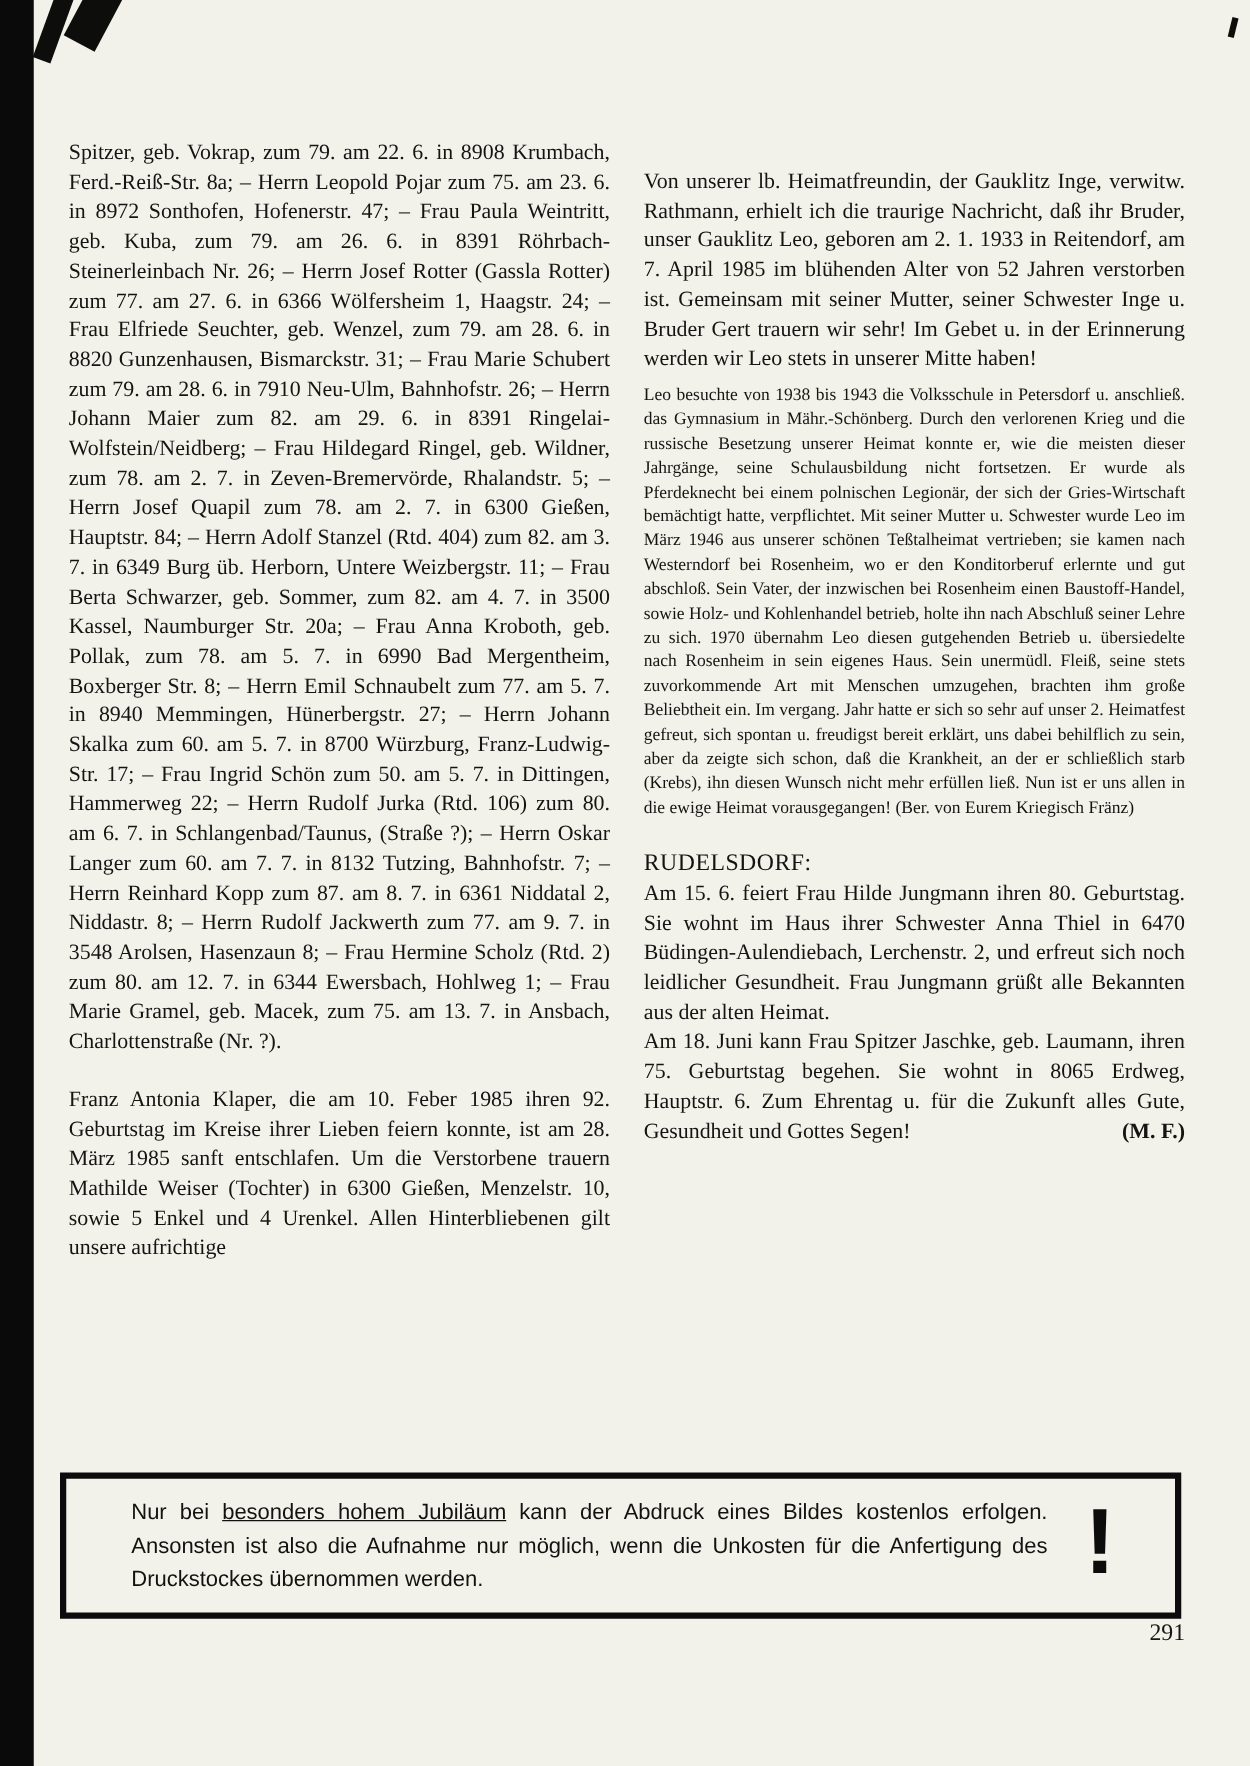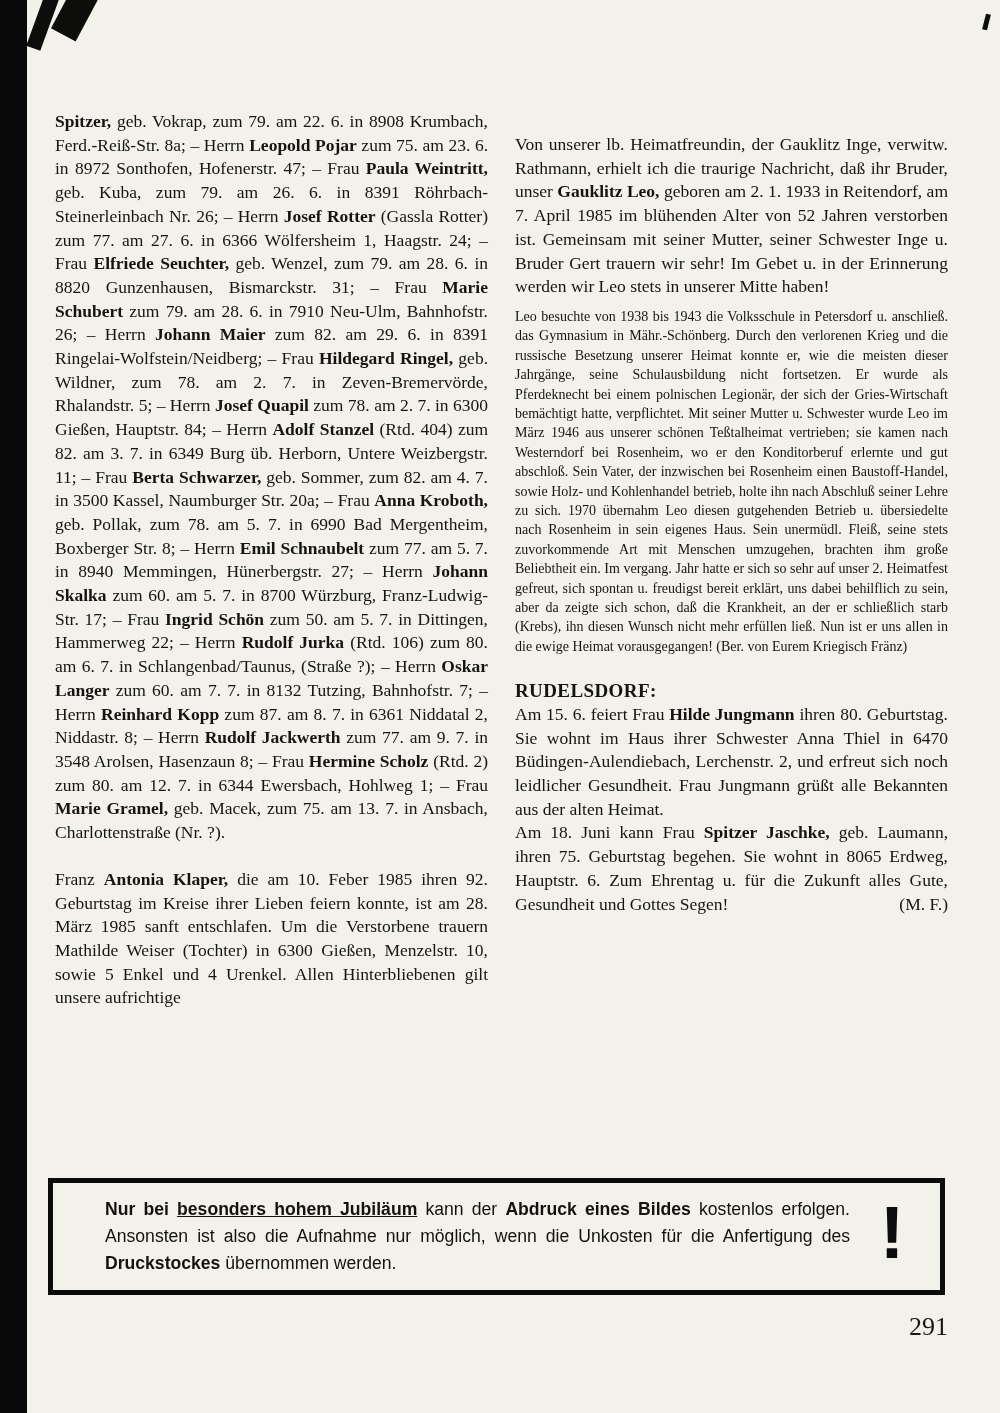--- a/index.html
+++ b/index.html
@@ -17,34 +17,34 @@
              display:flex; gap:27px; overflow:hidden; }
   .col { width:433px; font-size:17.5px; line-height:23.7px; text-align:justify;
          hyphens:auto; -webkit-hyphens:auto; }
   .blk { margin:0; }
   .small { font-size:14px; line-height:19.4px; }
   .heading { font-weight:bold; font-size:19px; letter-spacing:0.4px; text-align:left; }
   .g24 { margin-top:23px; }
   .g12 { }
   .g8  { margin-top:8px; }
   .g4  { margin-top:4px; }
-  .b { font-weight:bold; }
+  .b { font-weight:normal; }
   .u { text-decoration:underline; }
-  .fr { float:right; }
+  .fr { float:right;font-weight:bold; }
 
   .notice { position:absolute; left:48px; top:1178px; width:897px; min-height:96px;
             border:5px solid #0c0c0c; background:#f2f1ea;
-            padding:13px 22px 13px 52px; display:flex; align-items:center; gap:16px;
+            padding:13px 34px 13px 52px; display:flex; align-items:center; gap:16px;
             font-family:"Liberation Sans","DejaVu Sans",sans-serif; }
   .notice-text { flex:1; font-size:17.6px; line-height:27px; text-align:justify; color:#131210; }
   .excl { width:52px; font-size:74px; font-weight:bold; line-height:0.9; text-align:center;
           font-family:"Liberation Sans","DejaVu Sans",sans-serif; color:#0c0c0c;
           transform:translateY(-3px); }
 
-  .pagenum { position:absolute; right:52px; top:1296px; font-size:26px; color:#181715;margin-top:16px; }
+  .pagenum { position:absolute; right:52px; top:1296px; font-size:19px; color:#181715; }
 </style>
 </head>
 <body>
 
 <div class="page">
   <div class="binding-bar"></div>
   <div class="artifact a1"></div>
   <div class="artifact a2"></div>
   <div class="artifact a3"></div>
 

